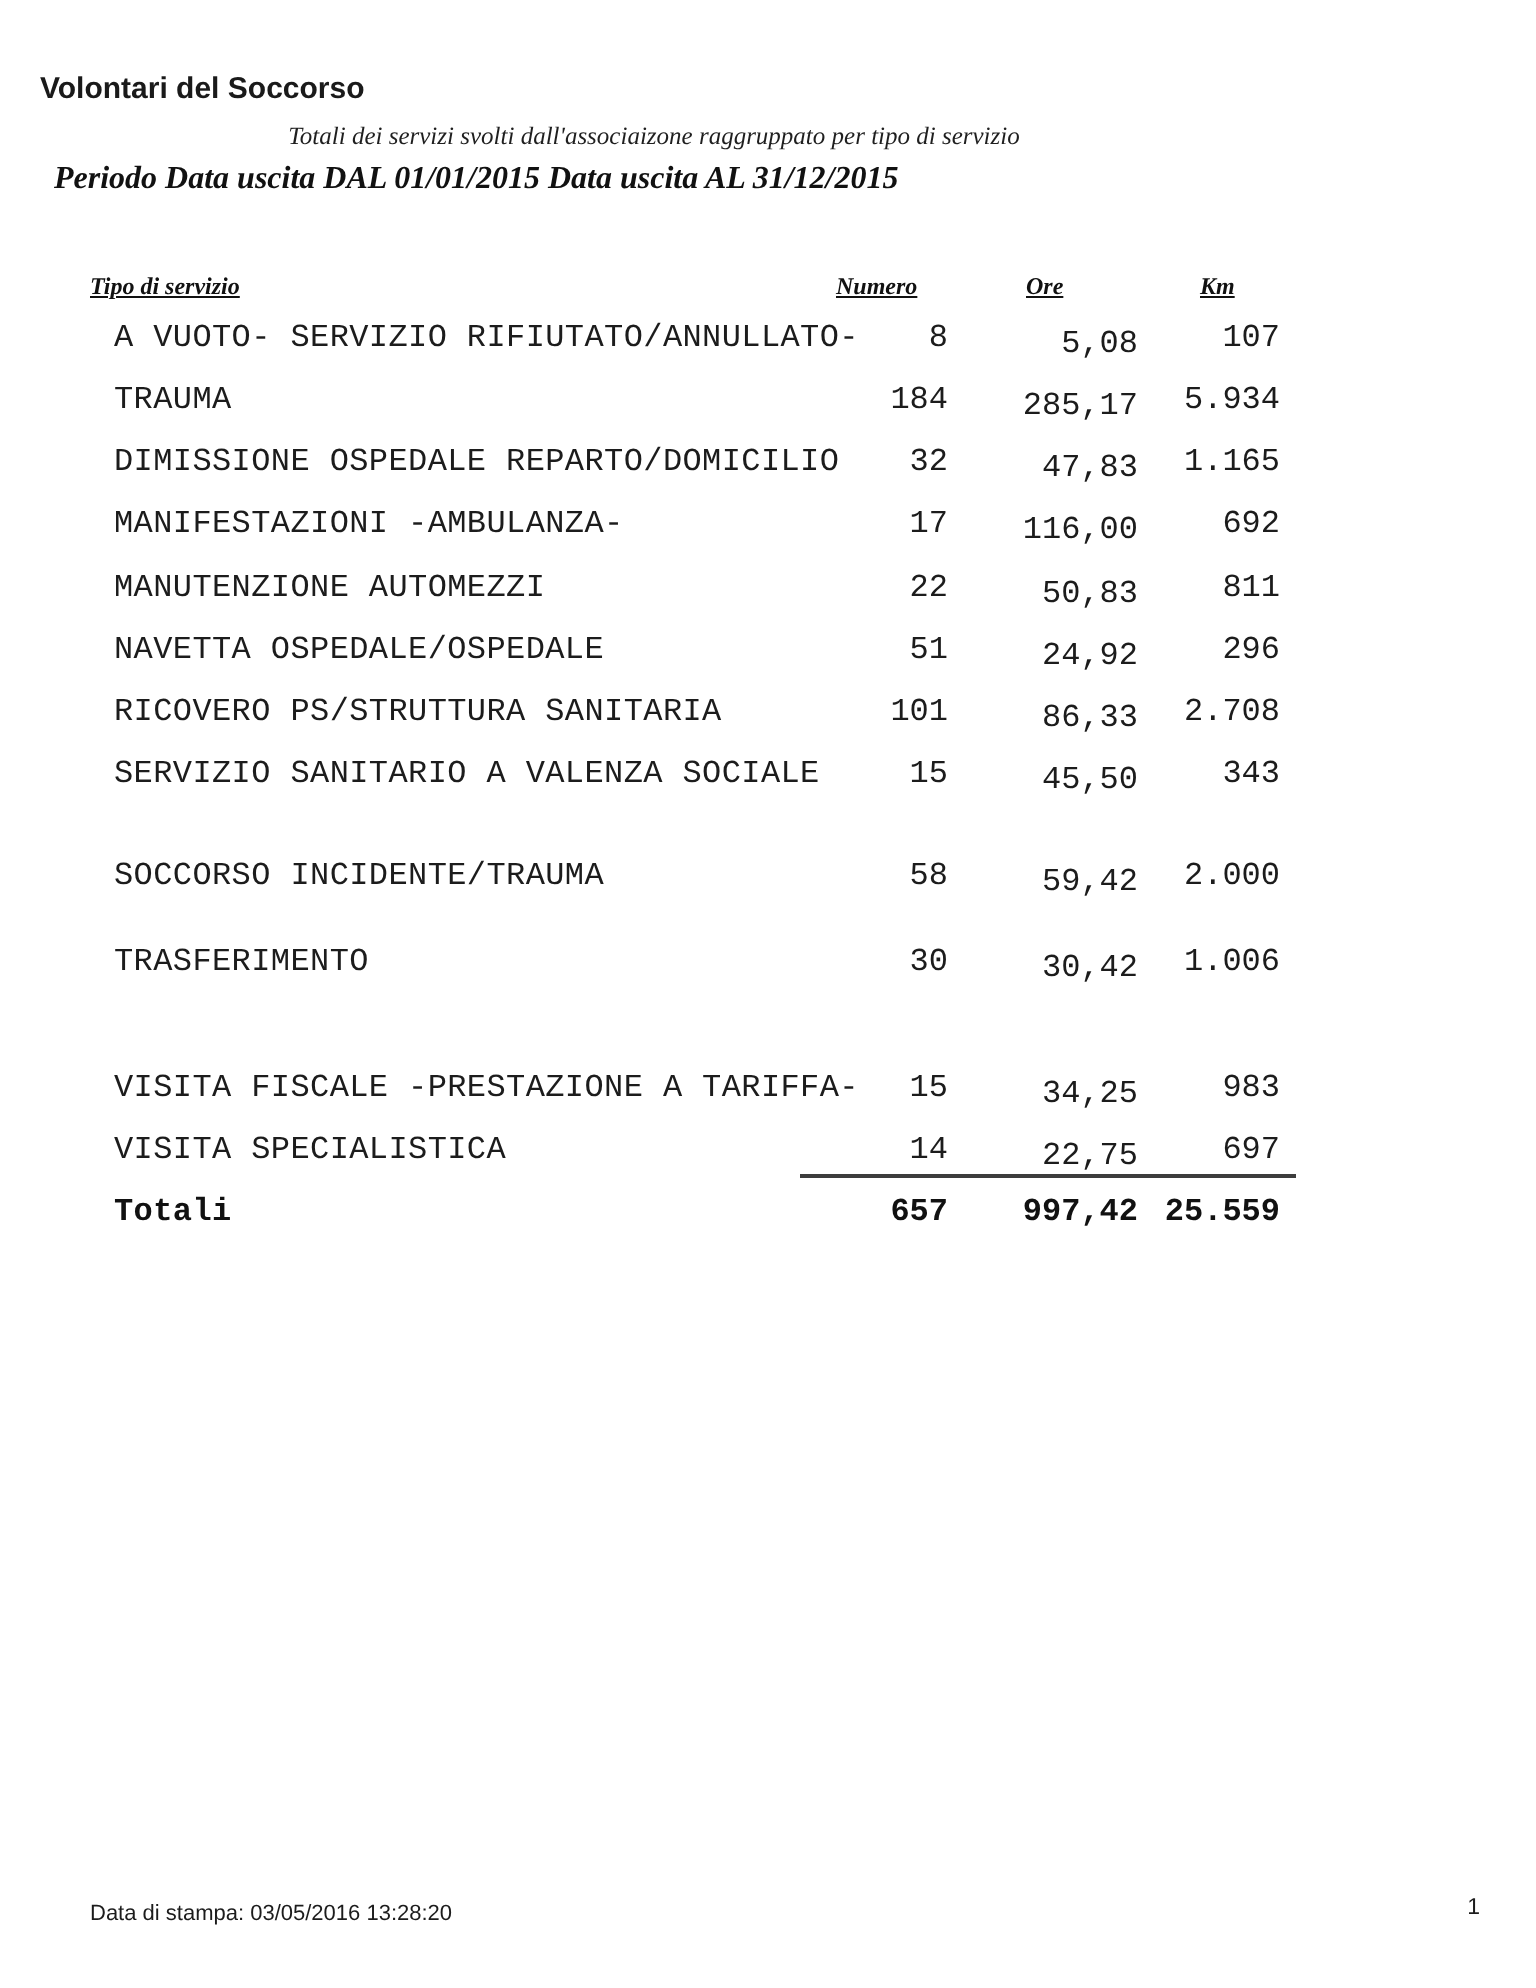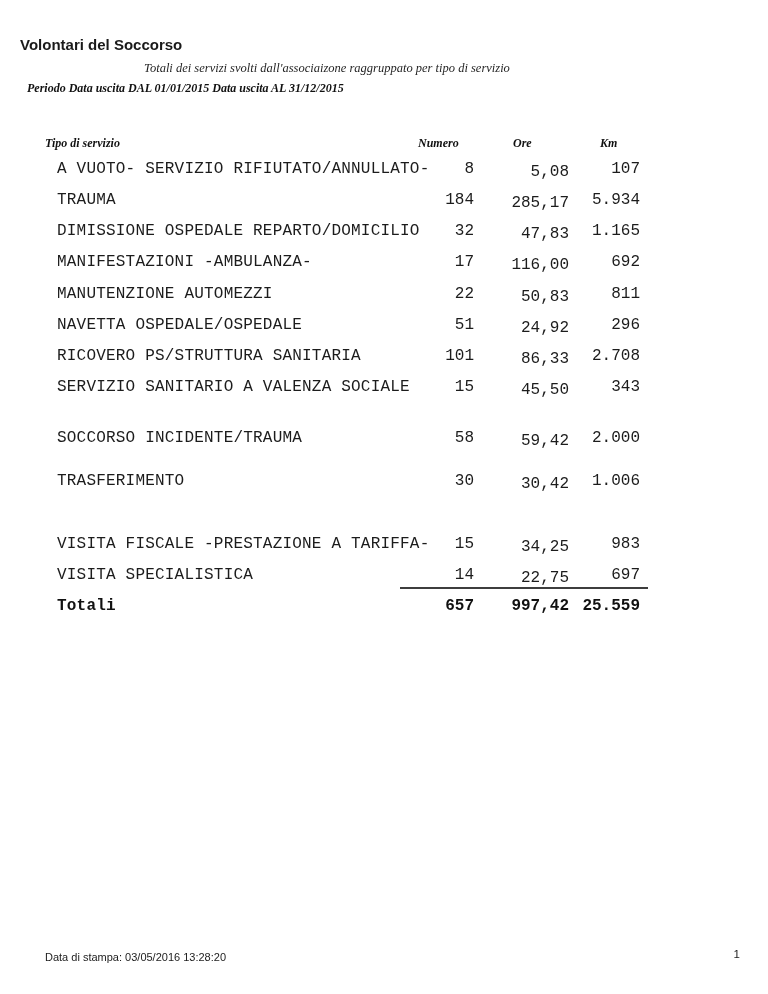--- a/index.html
+++ b/index.html
@@ -31,41 +31,42 @@
     font-style: italic;
     font-size: 12.5px;
     color: #1f1f1f;
   }
   .periodo-line {
     position: absolute;
     top: 81px; left: 27px;
     font-family: "Liberation Serif", serif;
     font-style: italic;
     font-weight: bold;
-    font-size: 12px;
+    font-size: 16px;
     color: #111111;
   }
   .associazione-line {
     position: absolute;
     top: 95px; left: 35px;
     font-family: "Liberation Sans", sans-serif;
     font-weight: bold;
     font-size: 13.5px;
     color: #111111;
   }
 
   .col-header {
     position: absolute;
     top: 136px;
     font-family: "Liberation Serif", serif;
     font-style: italic;
     font-weight: bold;
     font-size: 12px;
     color: #111111;
     white-space: nowrap;
+    text-decoration: underline;
   }
   .col-header.tipo   { left: 45px; }
   .col-header.numero { left: 418px; }
   .col-header.ore    { left: 513px; }
   .col-header.km     { left: 600px; }
 
   .t-row {
     position: absolute;
     left: 0; width: 768px; height: 16px;
     font-family: Liberation Mono, monospace;

